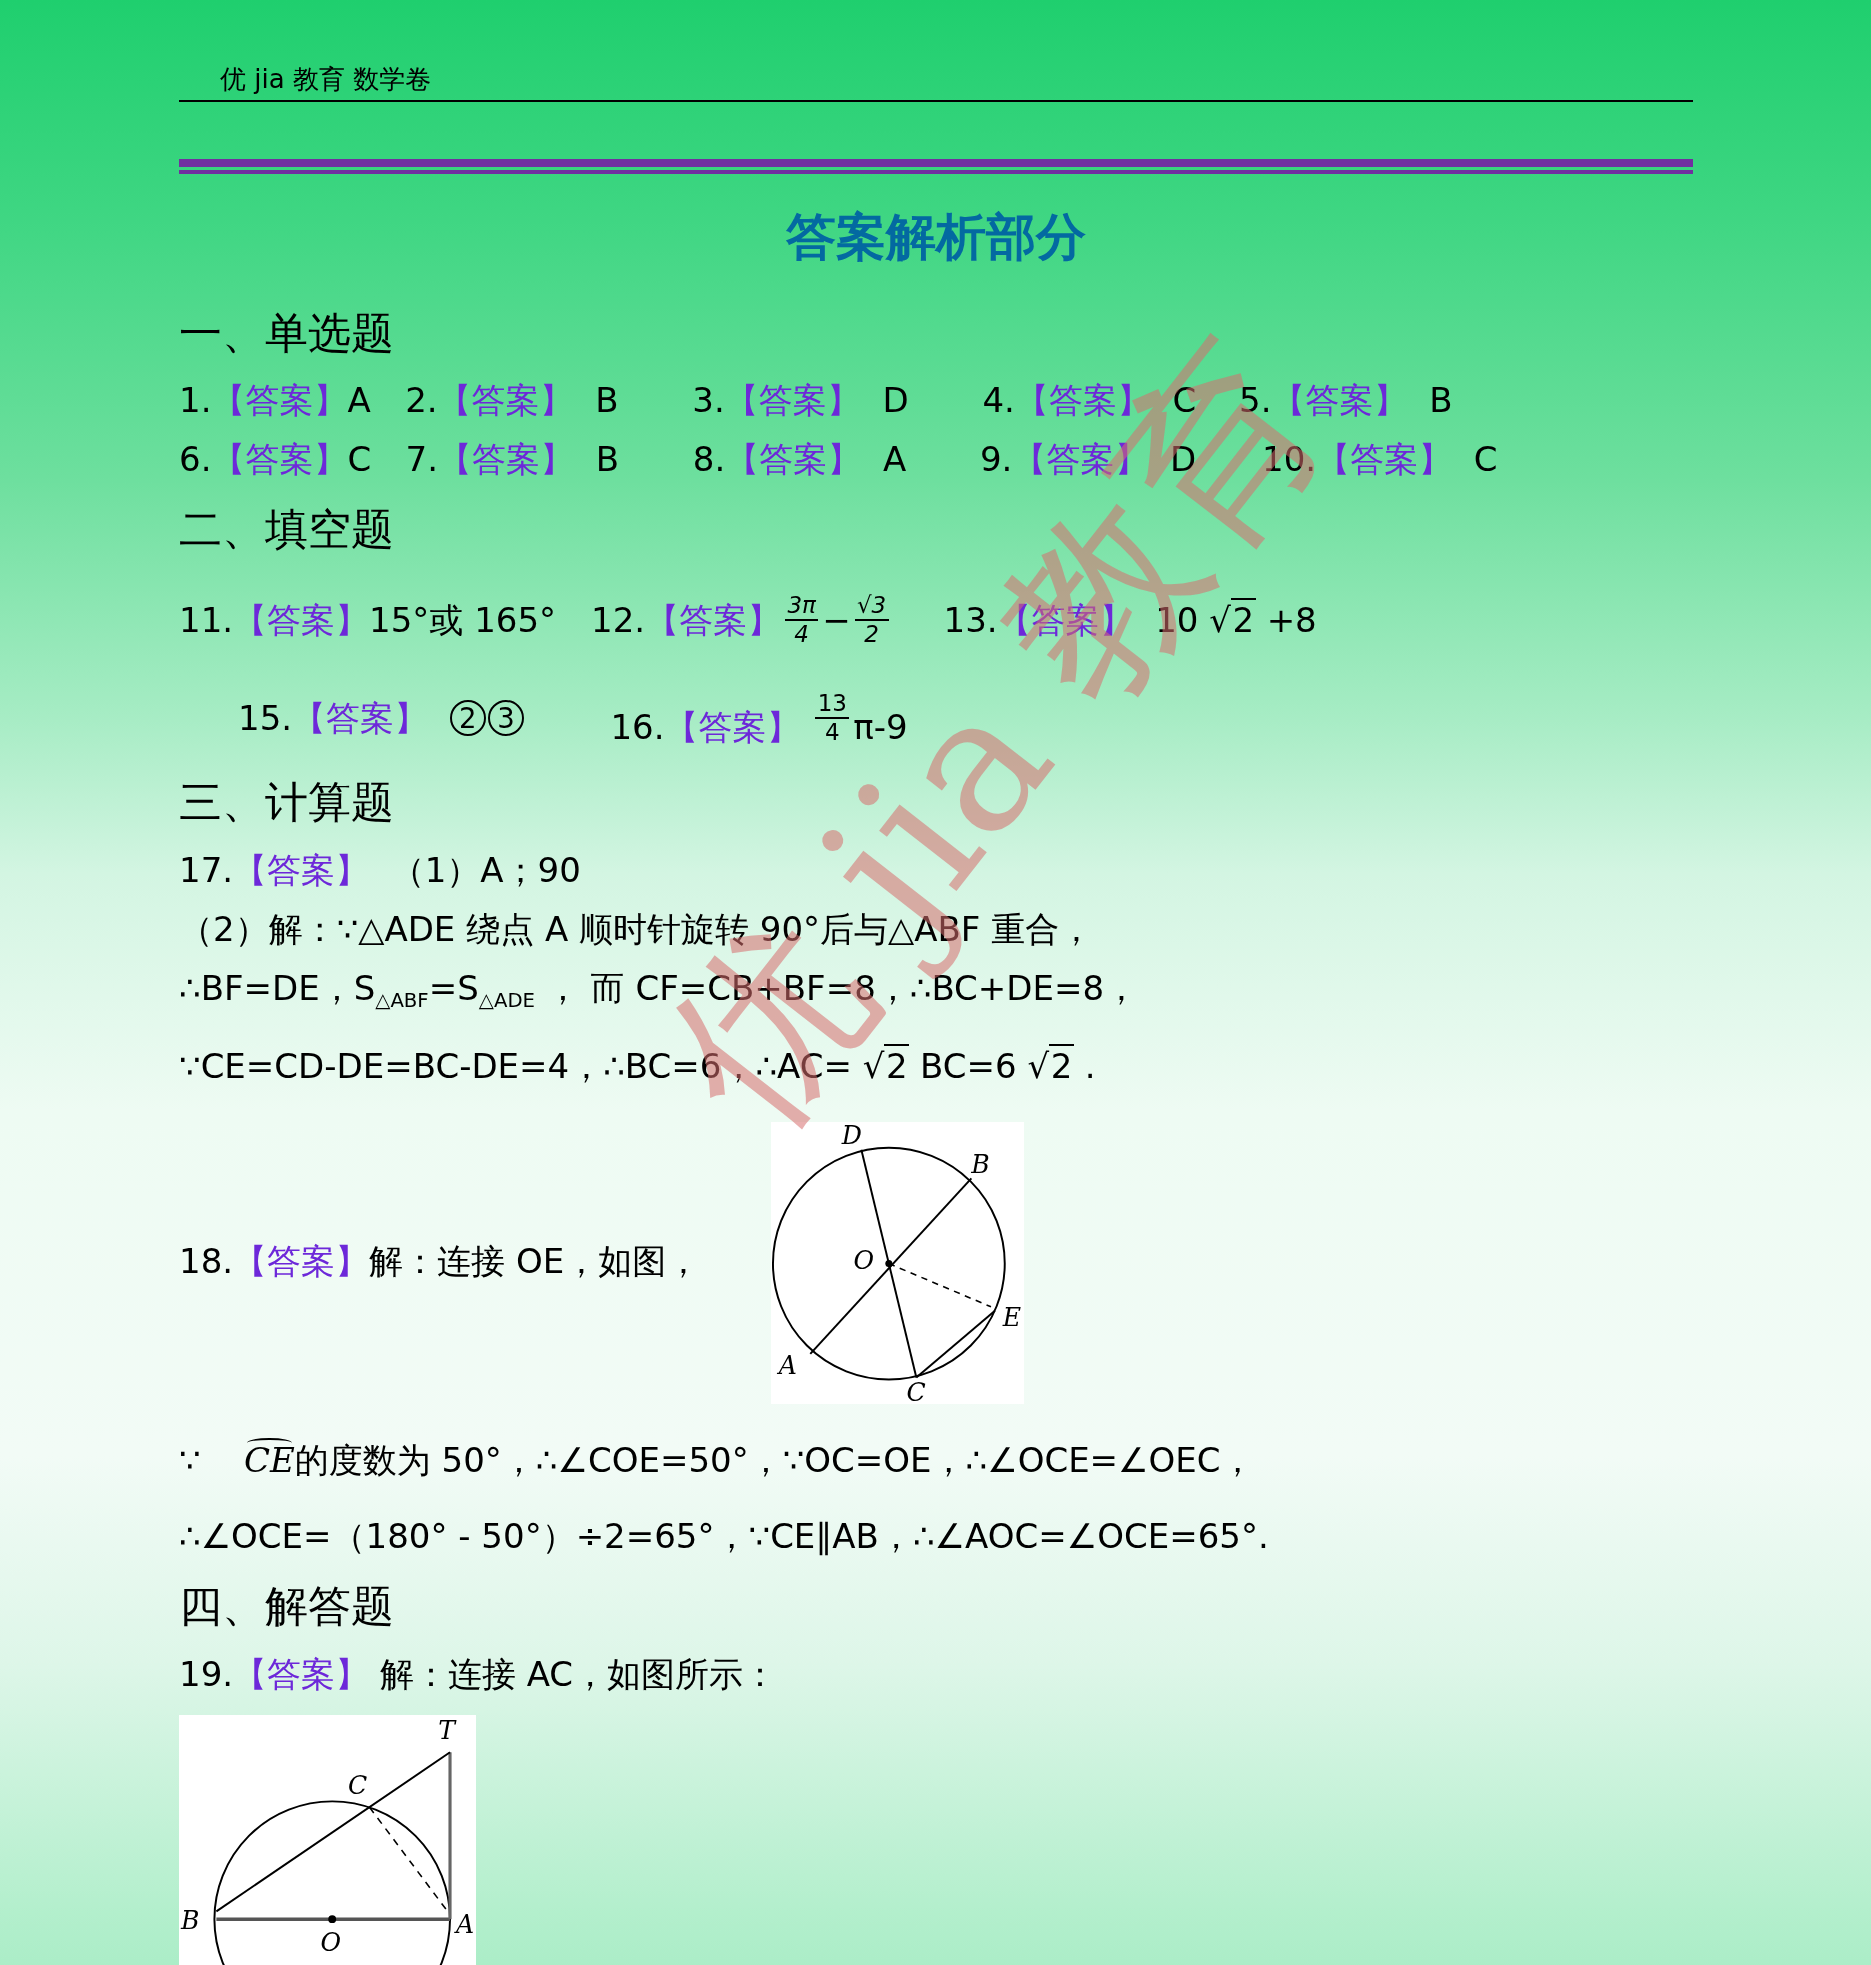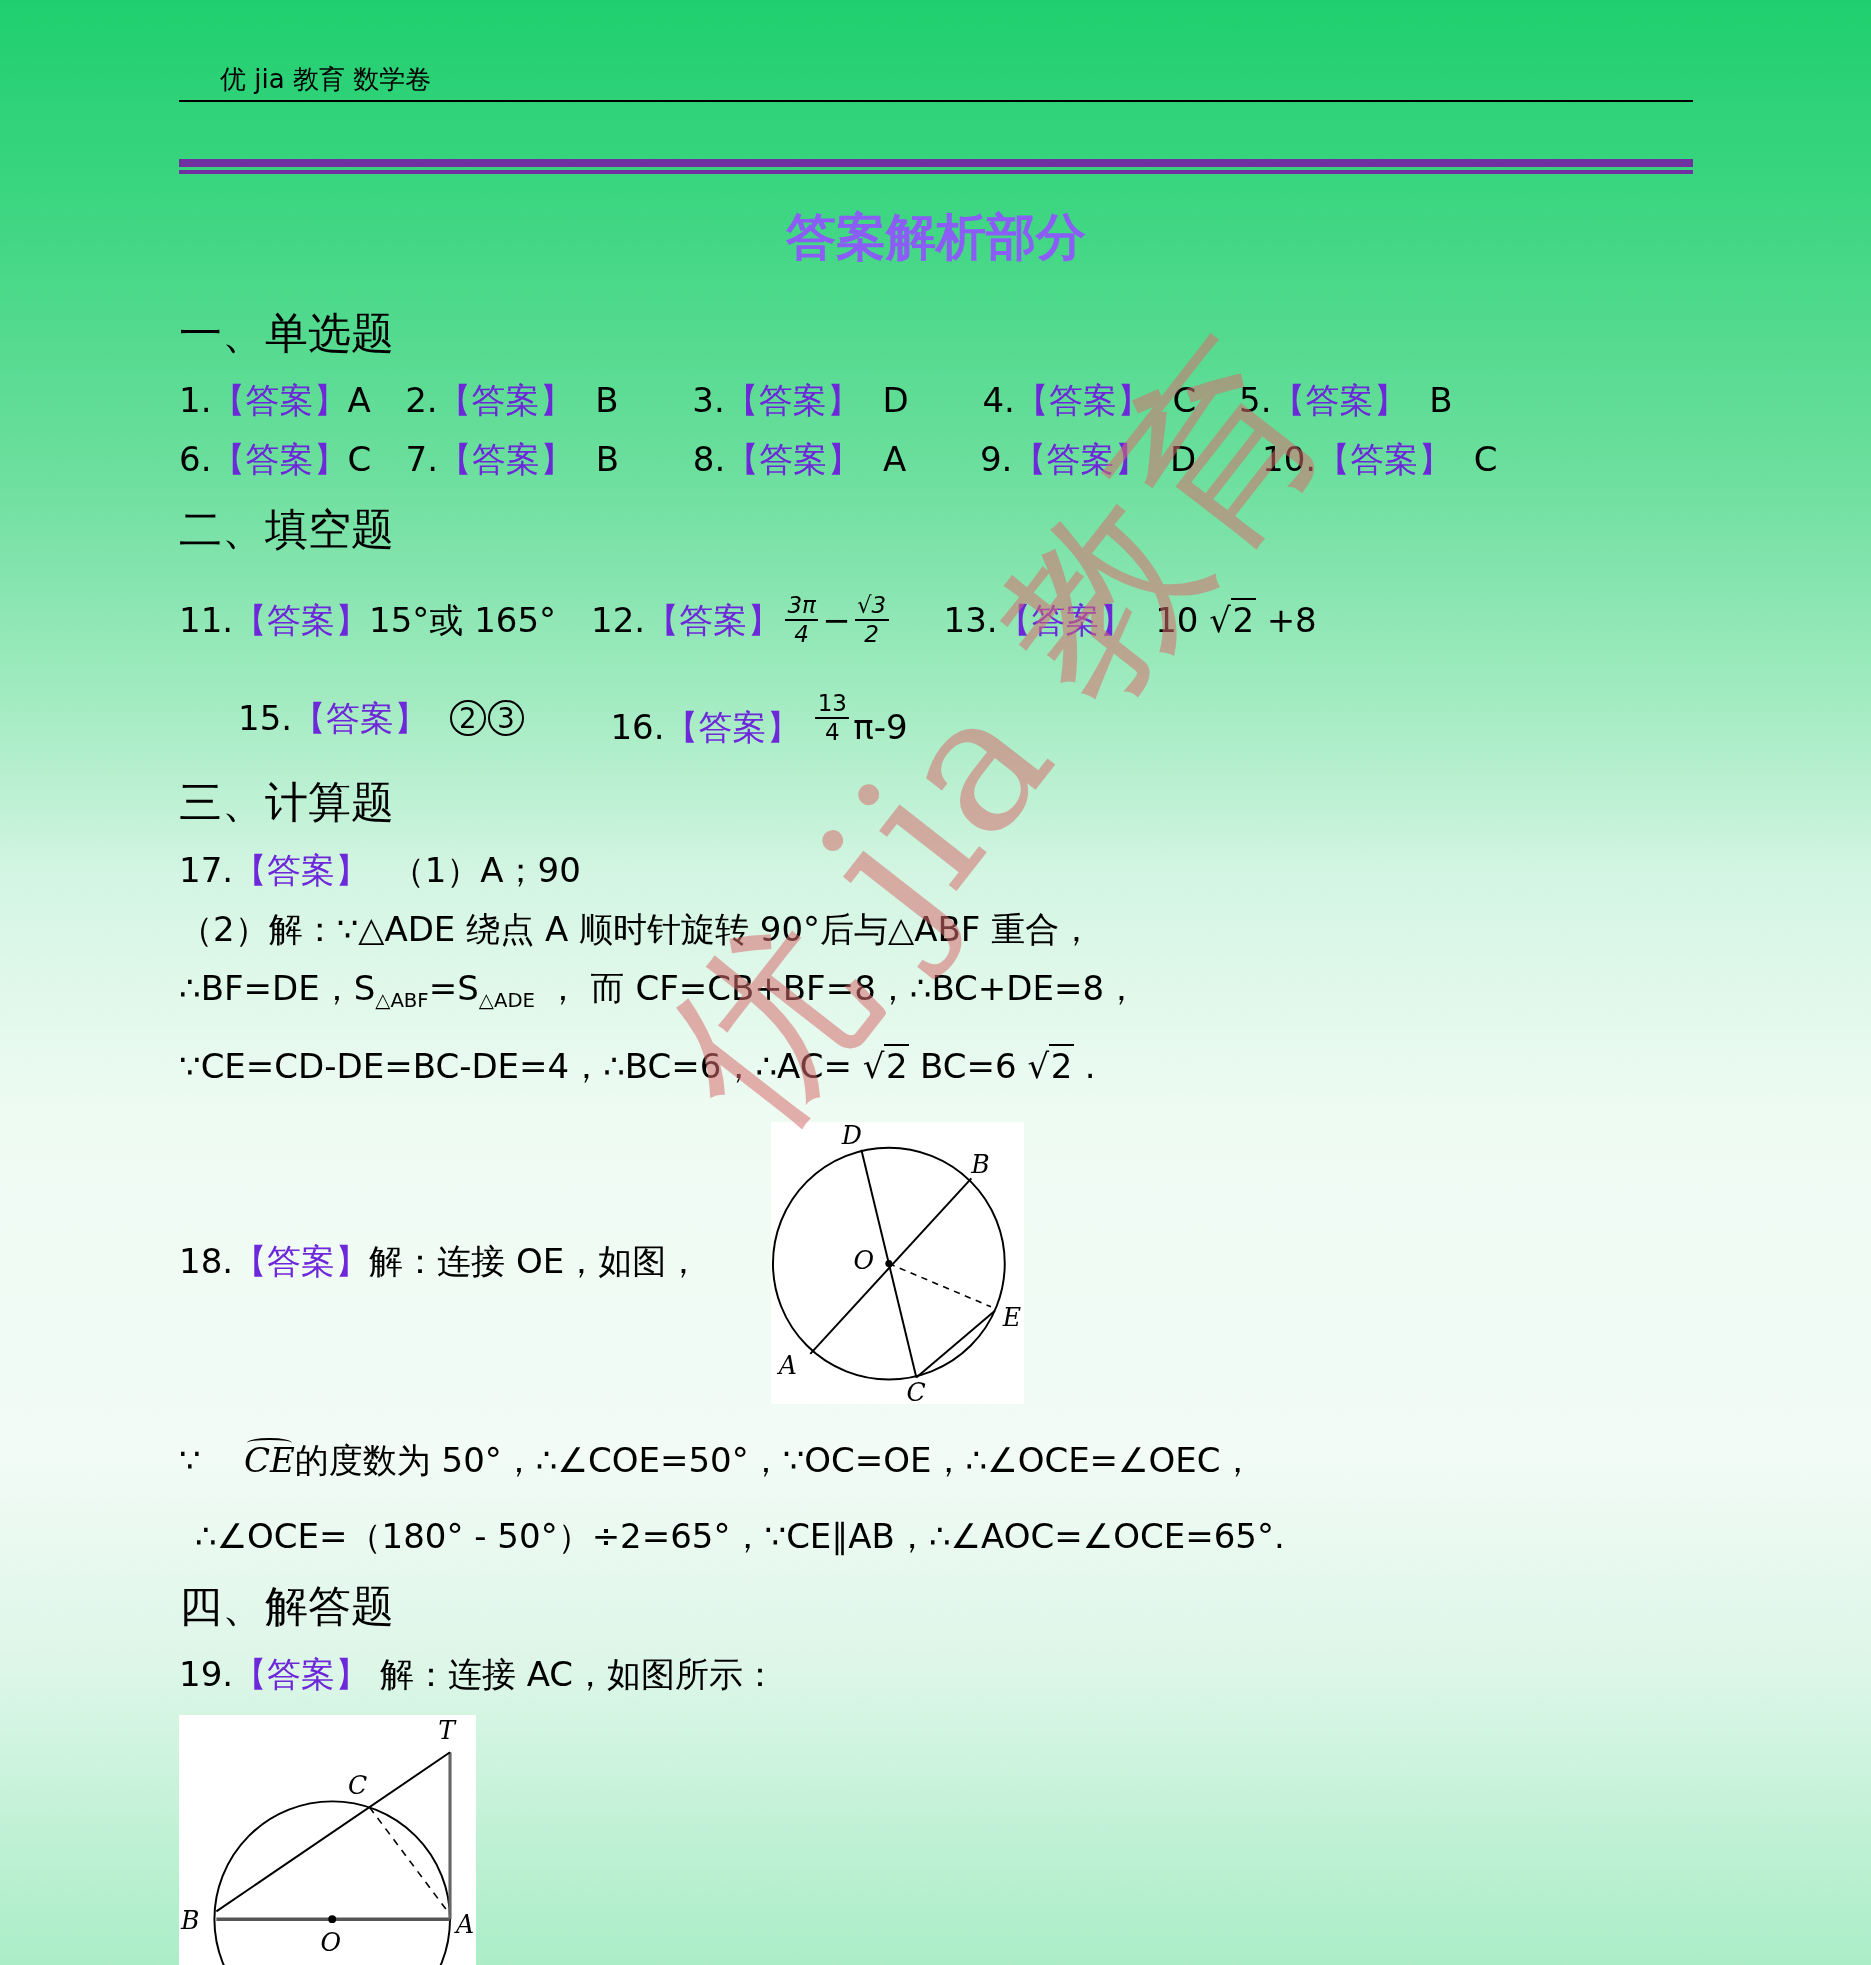--- a/index.html
+++ b/index.html
@@ -10,21 +10,21 @@
       #eefbf3 42%, #f2fbf6 55%, #ddf6e8 63%, #b4efcd 72%, #8de6b4 82%,
       #5bdc96 91%, #1dcf6c 100%);
     font-family: "DejaVu Sans", "Liberation Sans", sans-serif;
     color:#000;
   }
   .abs { position:absolute; white-space:nowrap; }
   .hdr-text { left:220px; top:62px; font-size:26px; }
   .hdr-line { left:179px; top:100px; width:1514px; height:2.4px; background:#000; }
   .pbar1 { left:179px; width:1514px; height:7.9px; background:#7030a0; }
   .pbar2 { left:179px; width:1514px; height:3.9px; background:#7030a0; }
-  .title { left:0; width:1872px; text-align:center; top:204px; font-size:50px; color:#8b5cf6; font-weight:bold; font-family:"DejaVu Serif", serif; }
+  .title { left:0; width:1872px; text-align:center; top:204px; font-size:50px; color:#0369a1; font-weight:bold; font-family:"DejaVu Serif", serif; }
   .line { font-size:34px; line-height:1; }
   .sec { font-family:"DejaVu Serif", serif; font-size:43px; }
   .ans { color:#6d28d9; font-family:"DejaVu Serif", serif; }
   .frac { display:inline-block; vertical-align:middle; text-align:center; font-size:23px; line-height:1.05; margin:0 3.9px; font-style:italic; }
   .frac .num { display:block; border-bottom:2px solid #000; padding:0 2.4px 1.6px; }
   .frac .den { display:block; padding-top:1.6px; }
   .sqrt { display:inline-block; }
   .sqrt .rad { border-top:2px solid #000; padding:0 1.6px; }
   .circ { display:inline-block; width:32px; height:32px; border:2px solid #000; border-radius:50%; text-align:center; line-height:32px; font-size:27.5px; margin-right:2.4px; vertical-align:middle; }
   .sub { font-size:19.7px; vertical-align:-7px; }
@@ -111,21 +111,21 @@
     <text x="180" y="55" font-size="64" font-style="italic" font-family="DejaVu Serif, serif">D</text>
     <text x="510" y="130" font-size="64" font-style="italic" font-family="DejaVu Serif, serif">B</text>
     <text x="210" y="375" font-size="64" font-style="italic" font-family="DejaVu Serif, serif">O</text>
     <text x="590" y="520" font-size="64" font-style="italic" font-family="DejaVu Serif, serif">E</text>
     <text x="20" y="640" font-size="64" font-style="italic" font-family="DejaVu Serif, serif">A</text>
     <text x="345" y="710" font-size="64" font-style="italic" font-family="DejaVu Serif, serif">C</text>
   </svg>
 </div>
 
 <div class="abs line" style="left:179px;top:1443px"><span>∵ </span>&nbsp;&nbsp;&nbsp;<span class="arc">CE</span><span>的度数为 50°，∴∠COE=50°，∵OC=OE，∴∠OCE=∠OEC，</span></div>
-<div class="abs line" style="left:195px;top:1519px">∴∠OCE=（180° - 50°）÷2=65°，∵CE∥AB，∴∠AOC=∠OCE=65°.</div>
+<div class="abs line" style="left:179px;top:1519px">∴∠OCE=（180° - 50°）÷2=65°，∵CE∥AB，∴∠AOC=∠OCE=65°.</div>
 
 <div class="abs sec" style="left:179px;top:1578px">四、解答题</div>
 
 <div class="abs line" style="left:179px;top:1657px"><span>19.</span><span class="ans">【答案】</span><span> 解：连接 AC，如图所示：</span></div>
 
 <div class="fig" style="left:179px;top:1715px;width:297px;height:322px">
   <svg width="297" height="322" viewBox="0 0 756 820">
     <circle cx="390" cy="520" r="300" fill="none" stroke="#000" stroke-width="5"></circle>
     <line x1="95" y1="520" x2="690" y2="520" stroke="#555" stroke-width="9"></line>
     <line x1="690" y1="520" x2="690" y2="95" stroke="#666" stroke-width="8"></line>

